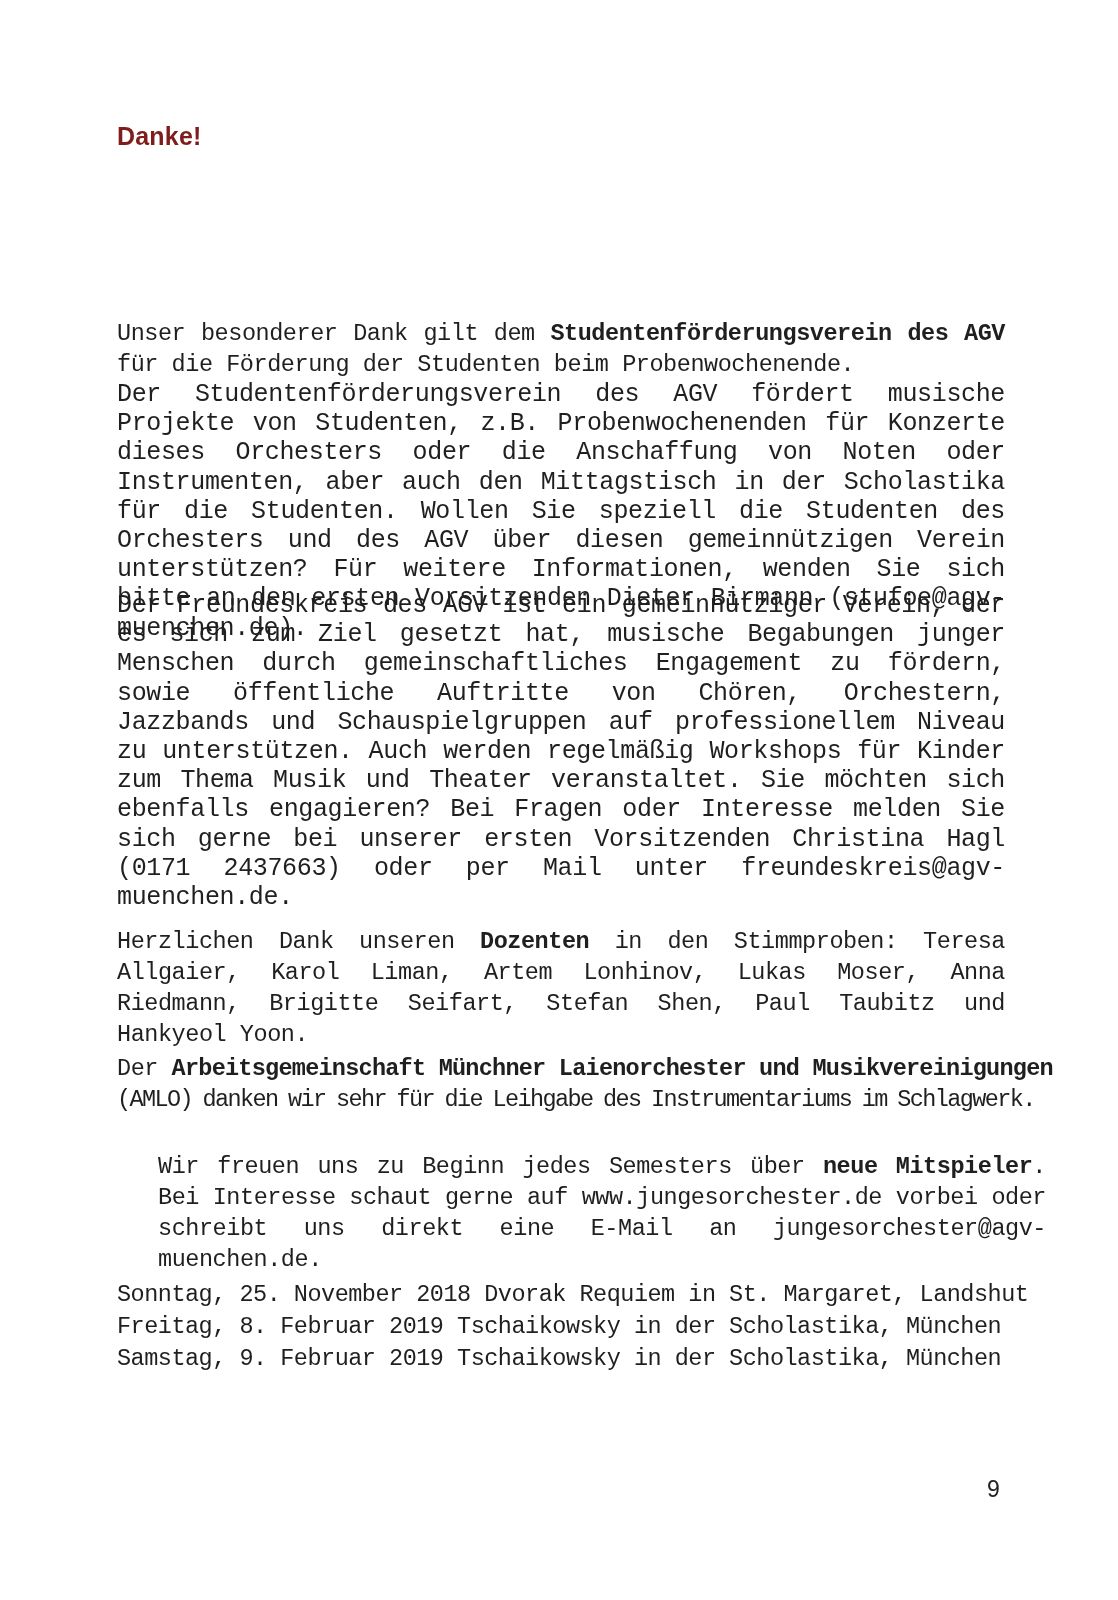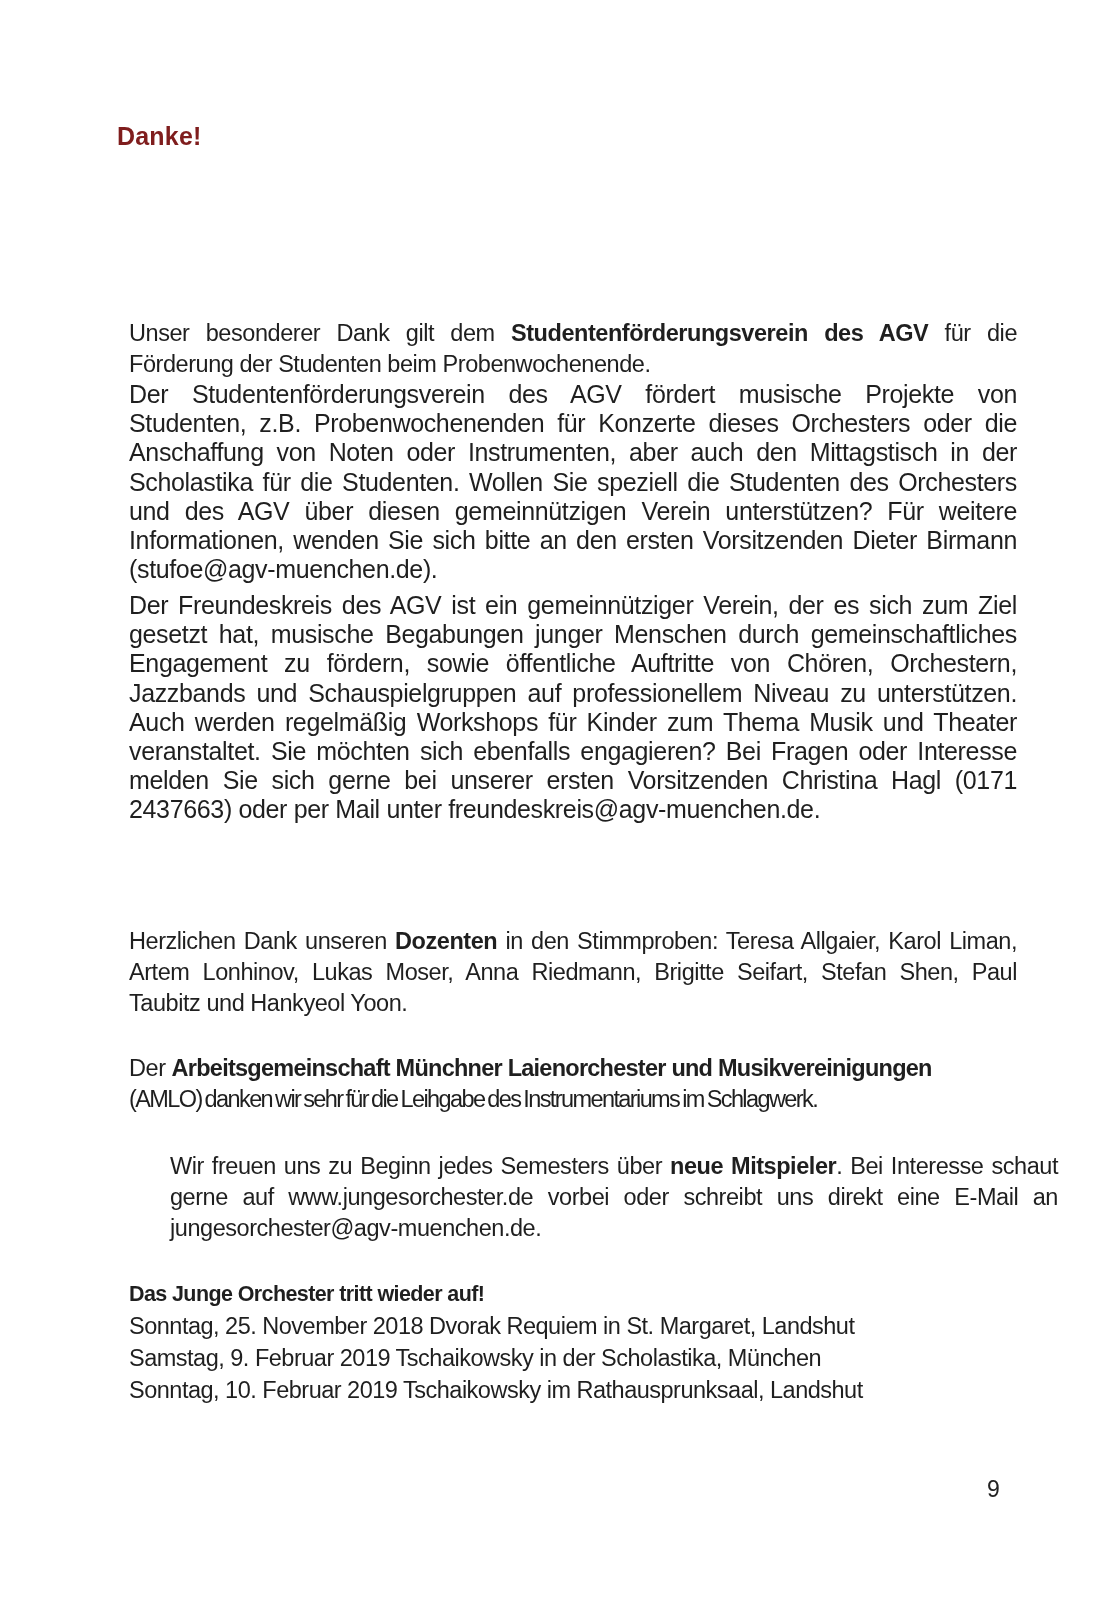--- a/index.html
+++ b/index.html
@@ -25,22 +25,23 @@
     position: absolute;
     top: 122px;
     left: 0;
     font-size: 25px;
     font-weight: bold;
     color: #7f1d1d;
     letter-spacing: 0.2px;
   }
   .block {
     position: absolute;
-    left: 12px;
+    left: 0;
     width: 888px;
+    font-family: Liberation Mono, monospace;
   }
   .lead {
     font-size: 23.5px;
     line-height: 31px;
     text-align: justify;
     margin: 0;
     letter-spacing: -0.45px;
   }
   .small {
     font-size: 25px;
@@ -110,21 +111,20 @@
     <p class="lead tight" style="text-align:left; white-space:nowrap;">(AMLO) danken wir sehr für die Leihgabe des Instrumentariums im Schlagwerk.</p>
   </div>
 
   <div class="block" style="top:1151px;margin-left:41px;">
     <p class="lead last">
       <span>Wir freuen uns zu Beginn jedes Semesters über </span><b>neue Mitspieler</b><span>. Bei Interesse schaut gerne auf www.jungesorchester.de vorbei oder schreibt uns direkt eine E-Mail an jungesorchester@agv-muenchen.de.</span>
     </p>
   </div>
 
   <div class="block" style="top:1279px;">
-    <div class="concerts-title">Das Junge Orchester tritt wieder auf!</div>
     <div class="concert">Sonntag, 25. November 2018 Dvorak Requiem in St. Margaret, Landshut</div>
+    <div class="concert">Freitag, 8. Februar 2019 Tschaikowsky in der Scholastika, München</div>
     <div class="concert">Samstag, 9. Februar 2019 Tschaikowsky in der Scholastika, München</div>
-    <div class="concert">Sonntag, 10. Februar 2019 Tschaikowsky im Rathausprunksaal, Landshut</div>
   </div>
 
 </div>
 
 <div class="page-number">9</div>
 
 </body></html>

